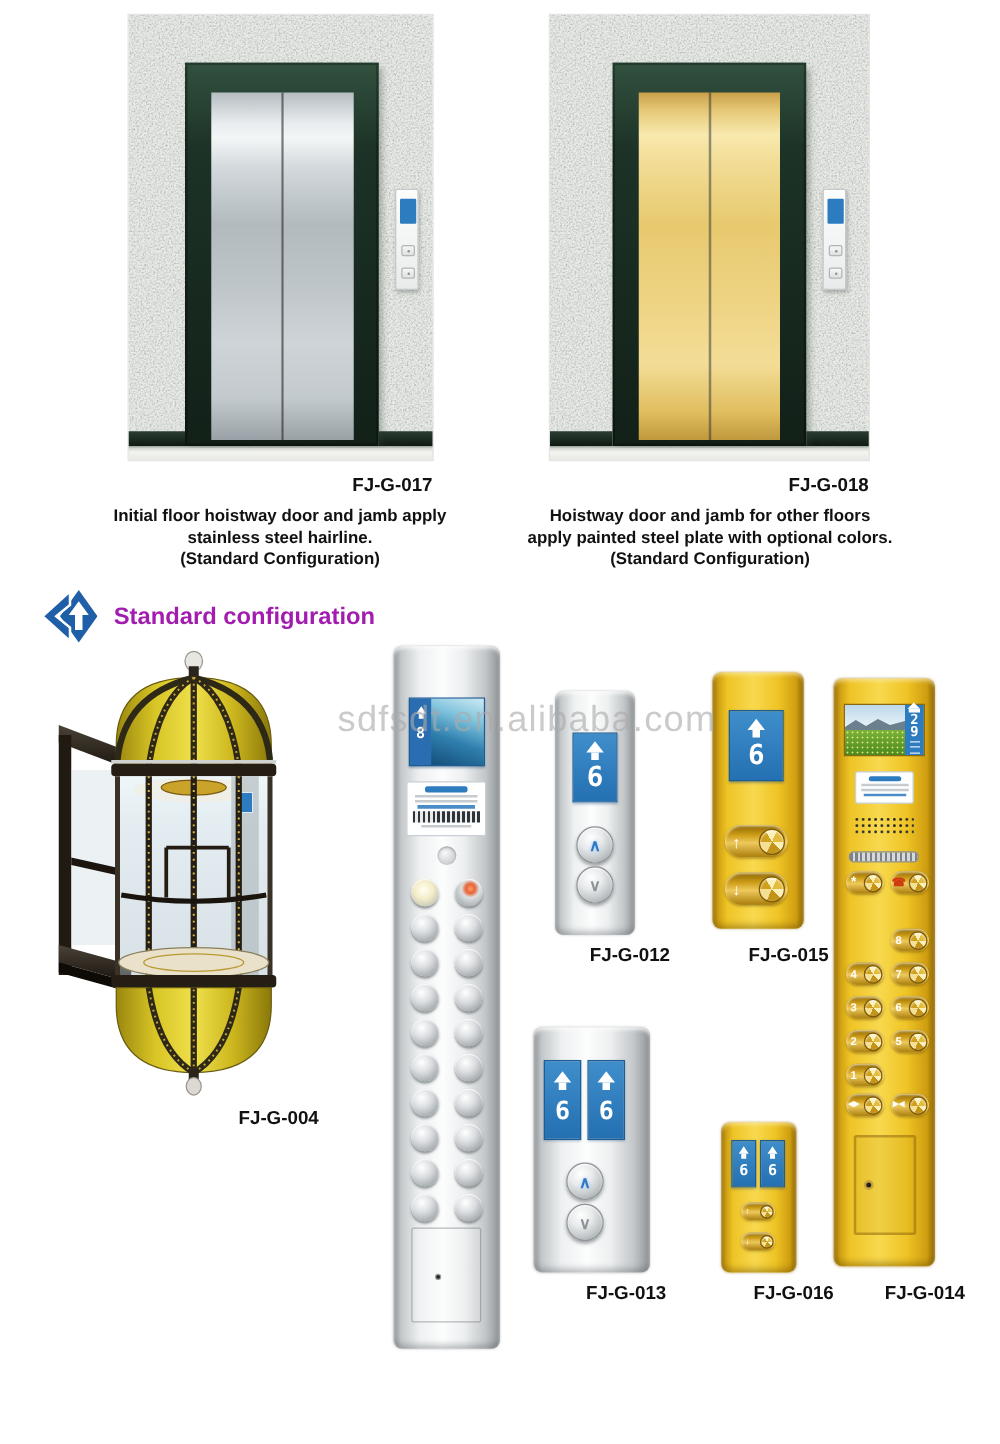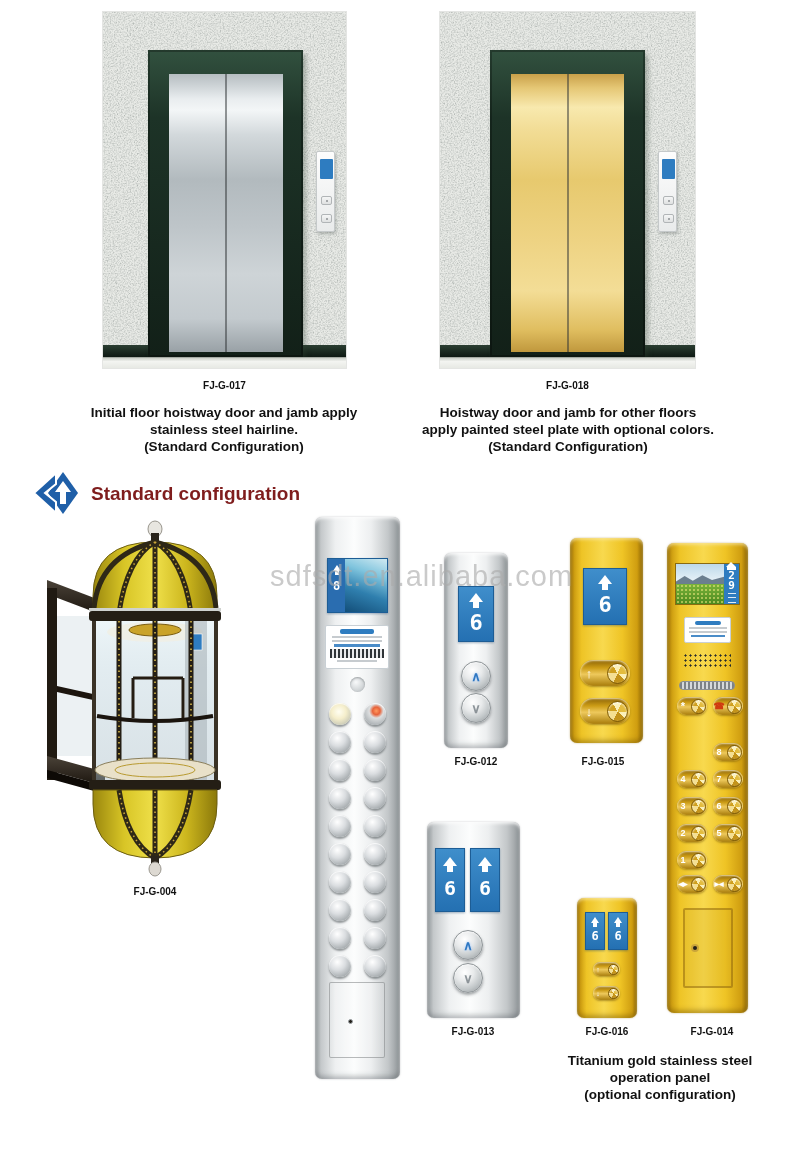--- a/index.html
+++ b/index.html
@@ -1,21 +1,21 @@
 <!DOCTYPE html>
 <html><head>
 <meta charset="utf-8">
 <title>Elevator Catalog</title>
 <style>
   *{margin:0;padding:0;box-sizing:border-box}
   body{background:#fff}
   #stage{position:relative;width:800px;height:1155px;background:#fff;overflow:hidden;
          font-family:"Liberation Sans",sans-serif;color:#111}
   .abs{position:absolute}
-  .code{position:absolute;font-weight:bold;font-size:10px;text-align:center}
+  .code{position:absolute;font-weight:bold;font-size:15px;text-align:right}
   .desc{position:absolute;font-weight:bold;font-size:13.5px;line-height:17px;text-align:center;white-space:pre-line}
   .specs{position:absolute;font-weight:bold;font-size:15px;line-height:21px;white-space:pre-line}
   .watermark{position:absolute;font-size:29px;letter-spacing:1px;color:#ababab;opacity:.62;z-index:60;pointer-events:none}
 
   
   .fig{position:absolute;outline:1px solid #e4e5e3;background:#e8eae6}
   .fig svg.granite{position:absolute;inset:0;width:100%;height:100%}
   .jamb{position:absolute;background:linear-gradient(180deg,#32513f 0%,#1d3327 22%,#122018 100%);
         box-shadow:inset 0 0 0 2px rgba(0,0,0,.28),3px 4px 5px rgba(45,65,50,.35)}
   .doors{position:absolute;display:flex;
@@ -74,21 +74,21 @@
   .service{position:absolute;border:1px solid rgba(125,130,132,.55);border-radius:2px;background:rgba(255,255,255,.12)}
   .service-gold{position:absolute;border:2px solid rgba(140,100,12,.5);border-radius:2px;background:rgba(185,140,20,.12)}
   .dotgrid{position:absolute;background-image:radial-gradient(#23282c 0.9px,transparent 1.2px);background-size:5px 5px}
   .slot{position:absolute;border-radius:4px;border:1px solid #8c9093;
     background:repeating-linear-gradient(90deg,#7d8286 0 2px,#d6d9db 2px 4px)}
   .house{width:9px;height:6px;background:#fff;position:relative;margin:3px auto 1px}
   .house::before{content:"";position:absolute;left:-1px;top:-5px;border-left:5px solid transparent;border-right:5px solid transparent;border-bottom:5px solid #fff}
   .wline{width:8px;height:1px;background:rgba(255,255,255,.85);margin:2px auto}
   .keyhole{position:absolute;width:8px;height:8px;border-radius:50%;background:#23201a;border:2px solid #caa53a}
   .keyhole.sil{border-color:#9aa0a3;width:5px;height:5px;border-width:1px}
-  .heading{position:absolute;font-weight:bold;font-size:19px;color:#7f1d1d}
+  .heading{position:absolute;font-weight:bold;font-size:19px;color:#a21caf}
 </style>
 </head>
 <body>
 
 <div id="stage">
 
   <svg width="0" height="0" style="position:absolute">
     <defs>
       <filter id="granite" x="0" y="0" width="100%" height="100%">
         <feTurbulence type="fractalNoise" baseFrequency="0.7" numOctaves="2" seed="7" result="n"></feTurbulence>
@@ -449,18 +449,15 @@
     <div class="service-gold" style="left:16px;top:365px;width:50px;height:80px">
       <div class="keyhole" style="left:6px;top:34px"></div>
     </div>
   </div>
 
   <div class="code" style="left:416px;top:756px;width:120px">FJ-G-012</div>
   <div class="code" style="left:543px;top:756px;width:120px">FJ-G-015</div>
   <div class="code" style="left:413px;top:1026px;width:120px">FJ-G-013</div>
   <div class="code" style="left:547px;top:1026px;width:120px">FJ-G-016</div>
   <div class="code" style="left:652px;top:1026px;width:120px">FJ-G-014</div>
-  <div class="desc" style="left:530px;top:1052px;width:260px">Titanium gold stainless steel
-operation panel
-(optional configuration)</div>
   <div class="code" style="left:300px;top:1158px;width:115px">FJ-G-011</div>
 
 </div>
 
 </body></html>

